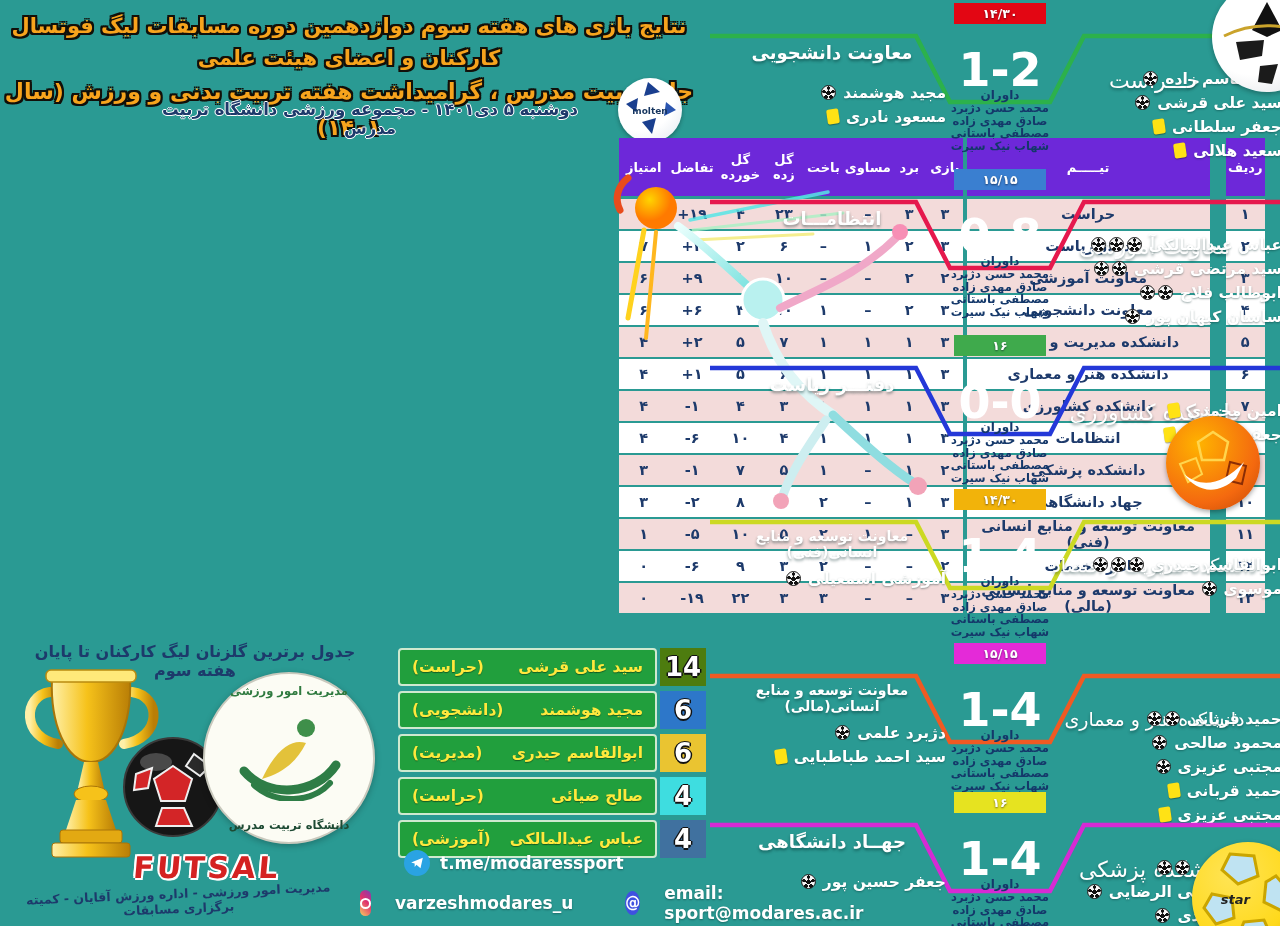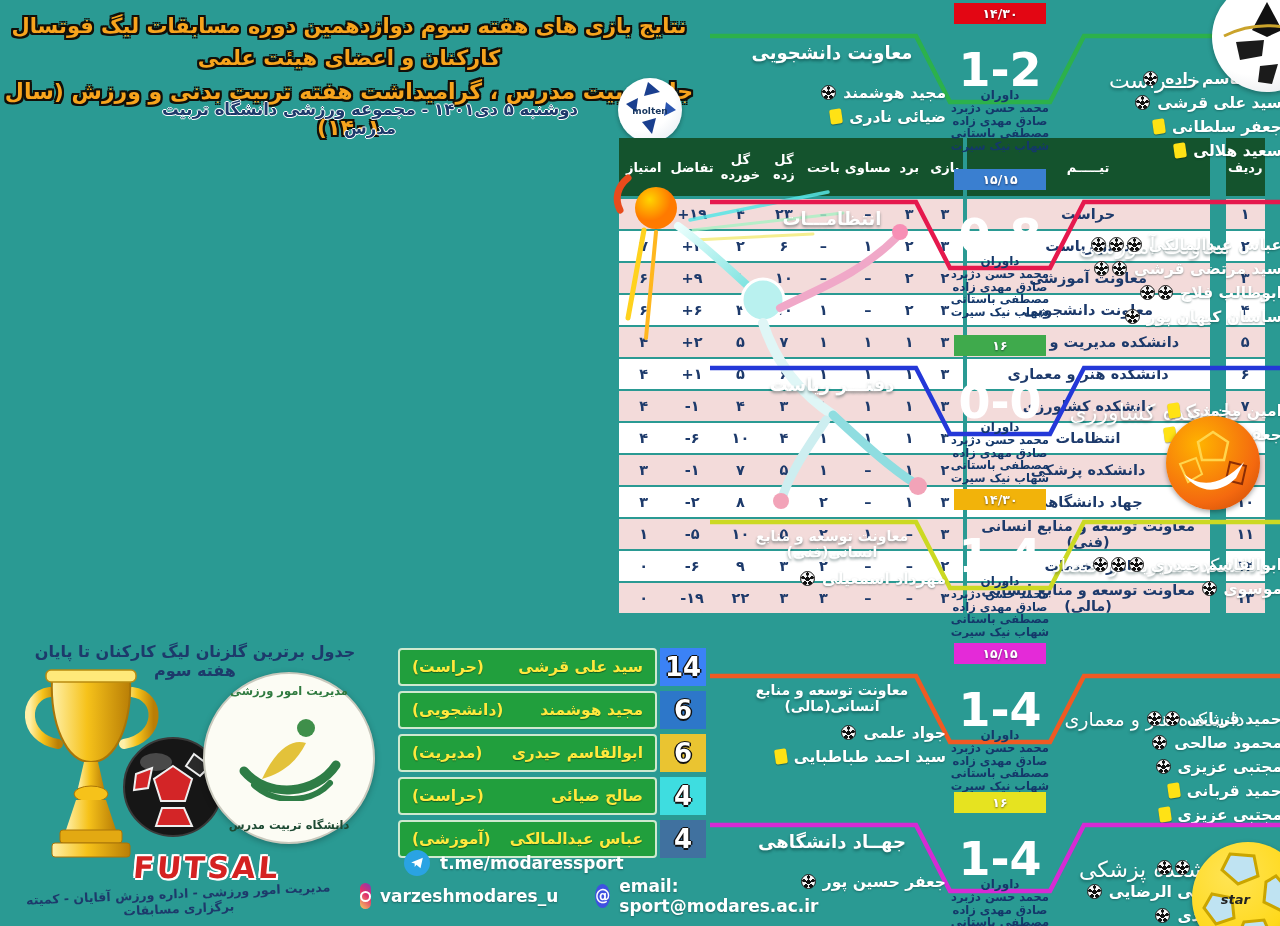--- a/index.html
+++ b/index.html
@@ -14,21 +14,21 @@
     text-shadow:-2px 0 #12100a,2px 0 #12100a,0 2px #12100a,0 -2px #12100a,2px 2px #12100a,-2px -2px #12100a,2px -2px #12100a,-2px 2px #12100a;}
   .date-line{position:absolute;left:150px;top:100px;width:440px;text-align:center;font-size:16.5px;font-weight:bold;color:#1d3a6b;
     text-shadow:-1px 0 #fff,1px 0 #fff,0 1px #fff,0 -1px #fff;}
 
   
   .standings{position:absolute;right:15px;top:138px;width:646px;}
   .trow,.thead{display:flex;direction:rtl;}
   .thead{height:58px;margin-bottom:3px;}
   .trow{height:30px;margin-bottom:2px;}
   .cell{display:flex;align-items:center;justify-content:center;text-align:center;}
-  .thead .cell{background:#14532d;color:#fff;font-size:13px;font-weight:bold;line-height:15px;}
+  .thead .cell{background:#6d28d9;color:#fff;font-size:13px;font-weight:bold;line-height:15px;}
   .trow .cell{color:#1d3a6b;font-size:14.5px;font-weight:bold;}
   .trow.odd .cell{background:#f3dbda;}
   .trow.even .cell{background:#ffffff;}
   .c-rank{width:40px;margin-left:16px;}
   .c-team{width:246px;margin-left:4px;}
   .c-p{width:36px}.c-w{width:36px}.c-d{width:48px}.c-l{width:42px}
   .c-gf{width:38px}.c-ga{width:50px}.c-gd{width:48px}.c-pts{width:50px}
   .num{direction:ltr;unicode-bidi:isolate;}
 
   
@@ -82,21 +82,21 @@
     color:#1d3a6b;transform:rotate(-2.5deg);}
   .tmu-logo{position:absolute;left:203px;top:672px;width:172px;height:172px;border-radius:50%;background:#fcfcf4;
     border:2px solid #c9c9bd;box-shadow:0 2px 6px rgba(0,0,0,.25);display:flex;flex-direction:column;
     align-items:center;justify-content:space-between;padding:10px 6px;}
   .tmu-top,.tmu-bottom{font-size:11.5px;font-weight:bold;color:#2f7a3f;white-space:nowrap;}
   .tmu-bottom{color:#1d4a33;}
 
   
   .social{position:absolute;left:360px;top:848px;width:400px;direction:ltr;color:#fff;}
   .soc-row{display:flex;align-items:center;gap:10px;height:30px;}
-  .soc-row.second{margin-top:3px;gap:9px;}
+  .soc-row.second{margin-top:10px;gap:24px;}
   .soc-text{font-size:17px;font-weight:bold;text-shadow:0 1px 2px rgba(0,30,30,.4);}
   .tg-icon{width:26px;height:26px;border-radius:50%;background:#2aa3e3;display:flex;align-items:center;justify-content:center;margin-left:44px;}
   .ig-icon{width:26px;height:26px;border-radius:7px;background:linear-gradient(45deg,#f7d060,#e1306c 55%,#833ab4);
     display:flex;align-items:center;justify-content:center;}
   .ig-lens{width:11px;height:11px;border:2px solid #fff;border-radius:50%;}
   .at-icon{width:24px;height:24px;border-radius:50%;background:#3f51e0;color:#fff;font-size:15px;font-weight:bold;
     display:flex;align-items:center;justify-content:center;margin-left:28px;}
 
   
   .molten-ball{position:absolute;left:618px;top:78px;width:64px;height:64px;border-radius:50%;
@@ -397,21 +397,21 @@
           <div class="ev">
             <span class="mk">
               <span class="ball"></span>
             </span>
             <span class="pn">مجید هوشمند</span>
           </div>
           <div class="ev">
             <span class="mk">
               <span class="ycard"></span>
             </span>
-            <span class="pn">ضیائی نادری</span>
+            <span class="pn">مسعود نادری</span>
           </div>
         </div>
         <div class="refs">
           <div class="refs-t">داوران</div>
           <div class="ref">محمد حسن دژبرد</div>
           <div class="ref">صادق مهدی زاده</div>
           <div class="ref">مصطفی باستانی</div>
           <div class="ref">شهاب نیک سیرت</div>
         </div>
       </div>
@@ -515,21 +515,21 @@
               <span class="ball"></span>
             </span>
             <span class="pn">موسوی</span>
           </div>
         </div>
         <div class="evs away">
           <div class="ev">
             <span class="mk">
               <span class="ball"></span>
             </span>
-            <span class="pn">مهرداد اسمعیلی</span>
+            <span class="pn">آموزشی اسمعیلی</span>
           </div>
         </div>
         <div class="refs">
           <div class="refs-t">داوران</div>
           <div class="ref">محمد حسن دژبرد</div>
           <div class="ref">صادق مهدی زاده</div>
           <div class="ref">مصطفی باستانی</div>
           <div class="ref">شهاب نیک سیرت</div>
         </div>
       </div>
@@ -572,21 +572,21 @@
               <span class="ycard"></span>
             </span>
             <span class="pn">مجتبی عزیزی</span>
           </div>
         </div>
         <div class="evs away">
           <div class="ev">
             <span class="mk">
               <span class="ball"></span>
             </span>
-            <span class="pn">جواد علمی</span>
+            <span class="pn">دژبرد علمی</span>
           </div>
           <div class="ev">
             <span class="mk">
               <span class="ycard"></span>
             </span>
             <span class="pn">سید احمد طباطبایی</span>
           </div>
         </div>
         <div class="refs">
           <div class="refs-t">داوران</div>
@@ -642,21 +642,21 @@
       </div>
     </div>
 
   <div class="scorers-title">جدول برترین گلزنان لیگ کارکنان تا پایان هفته سوم</div>
   <div class="scorers">
       <div class="srow">
         <div class="sbox">
           <span class="sname">سید علی قرشی</span>
           <span class="steam">(حراست)</span>
         </div>
-        <div class="scount" style="background: #3b82f6;">14</div>
+        <div class="scount" style="background: #4d7c0f;">14</div>
       </div>
       <div class="srow">
         <div class="sbox">
           <span class="sname">مجید هوشمند</span>
           <span class="steam">(دانشجویی)</span>
         </div>
         <div class="scount" style="background: rgb(45, 119, 201);">6</div>
       </div>
       <div class="srow">
         <div class="sbox">

